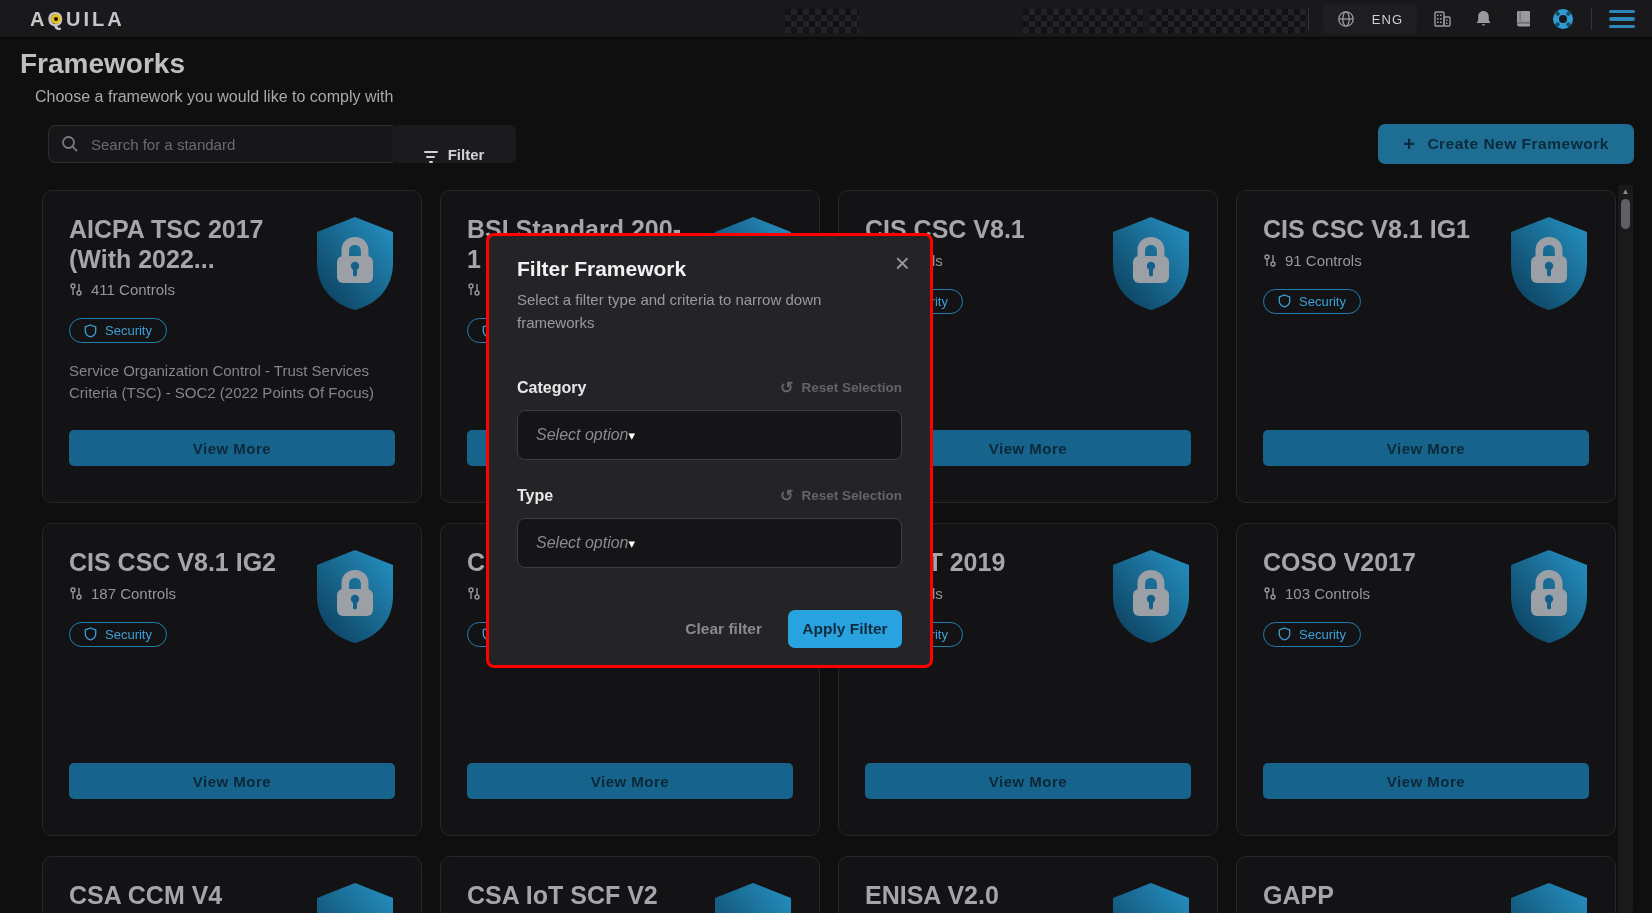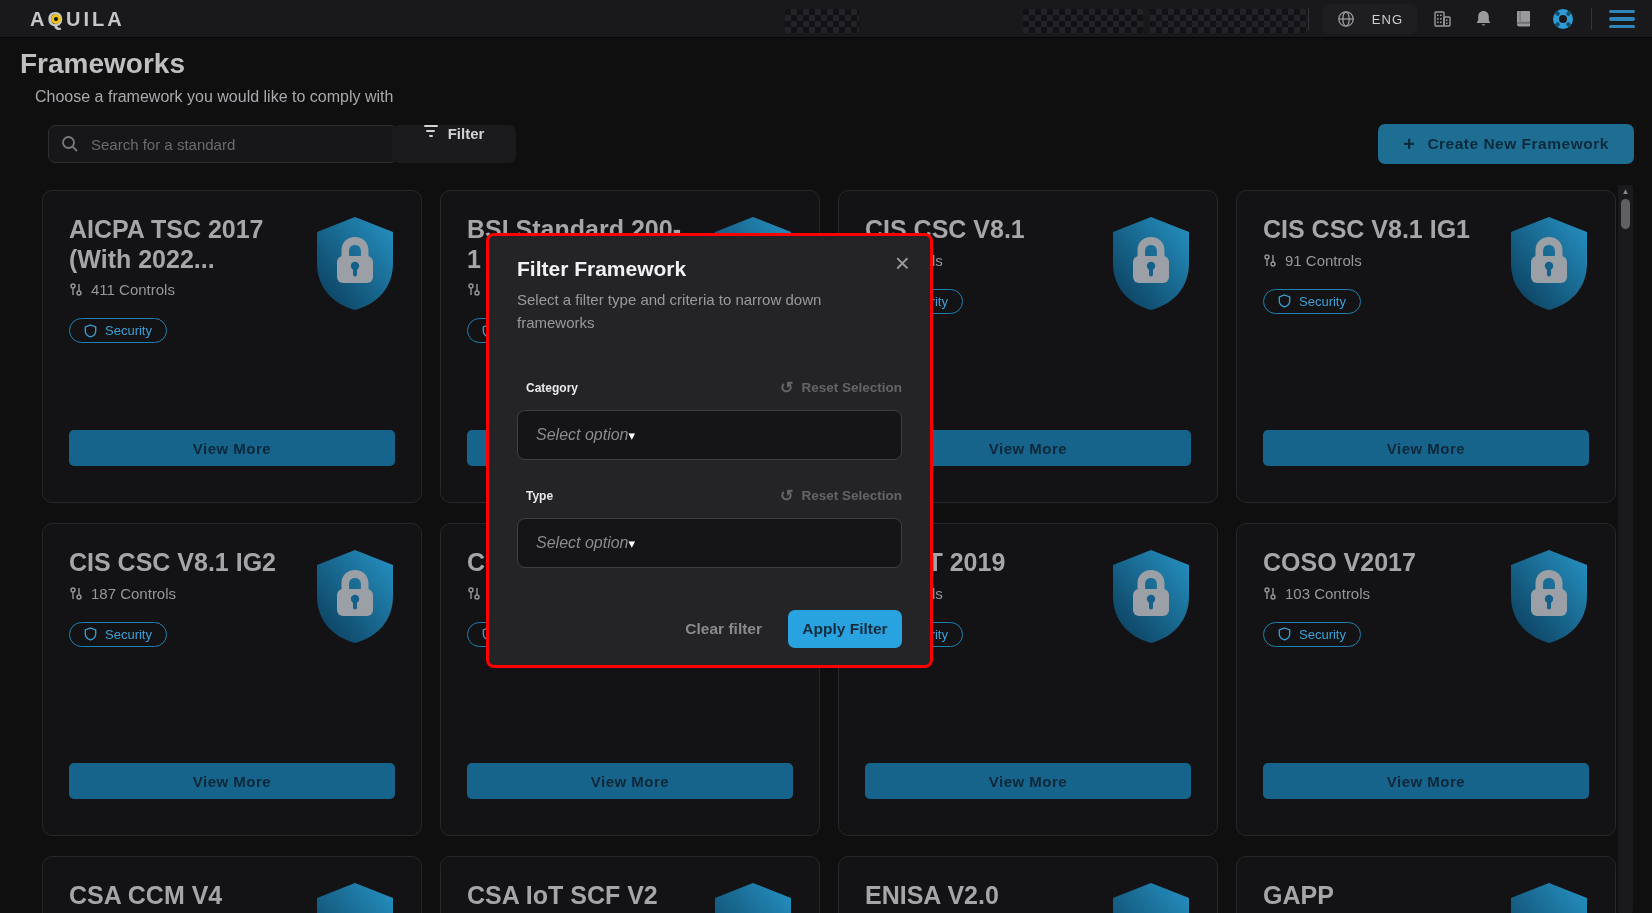--- a/index.html
+++ b/index.html
@@ -44,21 +44,21 @@
   .page-subtitle { position:absolute; left:35px; top:88px; font-size:16px; color:#a9a9ad; }
 
   
   .search-box { position:absolute; left:48px; top:125px; width:349px; height:38px;
                 background:#17171a; border:1px solid #2d2d31; border-radius:7px;
                 display:flex; align-items:center; padding:0 12px; gap:12px; }
   .search-box input { flex:1; background:transparent; border:none; outline:none;
                       font-family:"Liberation Sans", sans-serif; font-size:15px; color:#cfcfcf; }
   .search-box input::placeholder { color:#6b6b6f; }
   .filter-btn { position:absolute; left:392px; top:125px; width:124px; height:38px;
-                background:#1b1b1e; border:none; border-radius:7px; display:flex; align-items:flex-start;
+                background:#1b1b1e; border:none; border-radius:7px; display:flex; align-items:flex-end;
                 justify-content:center; gap:10px; color:#d2d2d6; font-size:15px; font-weight:bold;
                 font-family:"Liberation Sans", sans-serif; cursor:pointer; }
   .funnel { display:flex; flex-direction:column; align-items:center; gap:3px; }
   .funnel i { display:block; height:2px; background:#d2d2d6; border-radius:1px; }
   .funnel i:nth-child(1){width:14px;} .funnel i:nth-child(2){width:9px;} .funnel i:nth-child(3){width:4px;}
   .create-btn { position:absolute; left:1378px; top:124px; width:256px; height:40px;
                 background:#1e6d92; border:none; border-radius:7px; display:flex; align-items:center;
                 justify-content:center; gap:12px; color:#0b2b3d; font-size:15.5px; font-weight:bold;
                 font-family:"Liberation Sans", sans-serif; letter-spacing:.5px; cursor:pointer; }
   .create-btn .plus { font-size:20px; font-weight:bold; }
@@ -95,21 +95,21 @@
            background:#242427; border:3px solid #ff0000; border-radius:8px; z-index:10;
            padding:0 28px; }
   .modal-title { margin-top:21px; font-size:21px; font-weight:bold; color:#f2f2f4; }
   .modal-sub { margin-top:8px; font-size:15px; line-height:1.5; color:#9a9a9e; padding-right:30px; }
   .modal-close { position:absolute; top:14px; right:20px; font-size:26px; line-height:1;
                  color:#9a9a9e; background:none; border:none; cursor:pointer;
                  font-family:"Liberation Sans", sans-serif; }
   .section-row { display:flex; align-items:center; justify-content:space-between; }
   .section-row.first { margin-top:44px; }
   .section-row.second { margin-top:26px; }
-  .section-label { font-size:12px; font-weight:bold; color:#e8e8ea;margin-left:9px; }
+  .section-label { font-size:16px; font-weight:bold; color:#e8e8ea; }
   .reset-link { display:flex; align-items:center; gap:8px; font-size:13.5px; font-weight:bold;
                 color:#646468; background:none; border:none; cursor:pointer;
                 font-family:"Liberation Sans", sans-serif; }
   .reset-link .undo { font-size:16px; }
   .select { margin-top:13px; height:50px; background:#151517; border:1px solid #3e3e42;
             border-radius:8px; display:flex; align-items:center; justify-content:flex-start;
             padding:0 16px 0 18px; cursor:pointer; }
   .select .ph { font-size:16px; font-style:italic; color:#8b8b8f; }
   .select .caret { color:#ffffff; font-size:13px; }
   .modal-footer { margin-top:42px; display:flex; align-items:center; justify-content:flex-end; gap:26px; }
@@ -261,20 +261,21 @@
       <span>411 Controls</span>
     </div>
     <div class="badge">
       <span>
         <svg width="13" height="14" viewBox="0 0 13 14" fill="none" stroke="#3ba1d6" stroke-width="1.3">
           <path d="M6.5 1 L11.7 3 V7 C11.7 10.2 9.3 12 6.5 12.9 C3.7 12 1.3 10.2 1.3 7 V3 Z"></path>
         </svg>
       </span>
       <span>Security</span>
     </div>
+    <p class="card-desc">Service Organization Control - Trust Services Criteria (TSC) - SOC2 (2022 Points Of Focus)</p>
     <button class="view-more">View More</button>
   </div>
 
   <div class="card">
     <div class="shield-wrap">
       <svg width="80" height="97" viewBox="0 0 80 97">
           <path d="M40 2 L78 17 V48 C78 73 62 89 40 95 C18 89 2 73 2 48 V17 Z" fill="url(#shieldGrad)"></path>
           <path d="M40 22c-8 0-13.5 5.4-13.5 13.5V42h7.6v-6.1c0-3.7 2.3-6 5.9-6s5.9 2.3 5.9 6V42h7.6v-6.5C53.5 27.4 48 22 40 22z" fill="#9aa0a5"></path>
           <rect x="22" y="41" width="36" height="27" rx="6" fill="#9aa0a5"></rect>
           <circle cx="40" cy="51" r="4.2" fill="#15608a"></circle>

